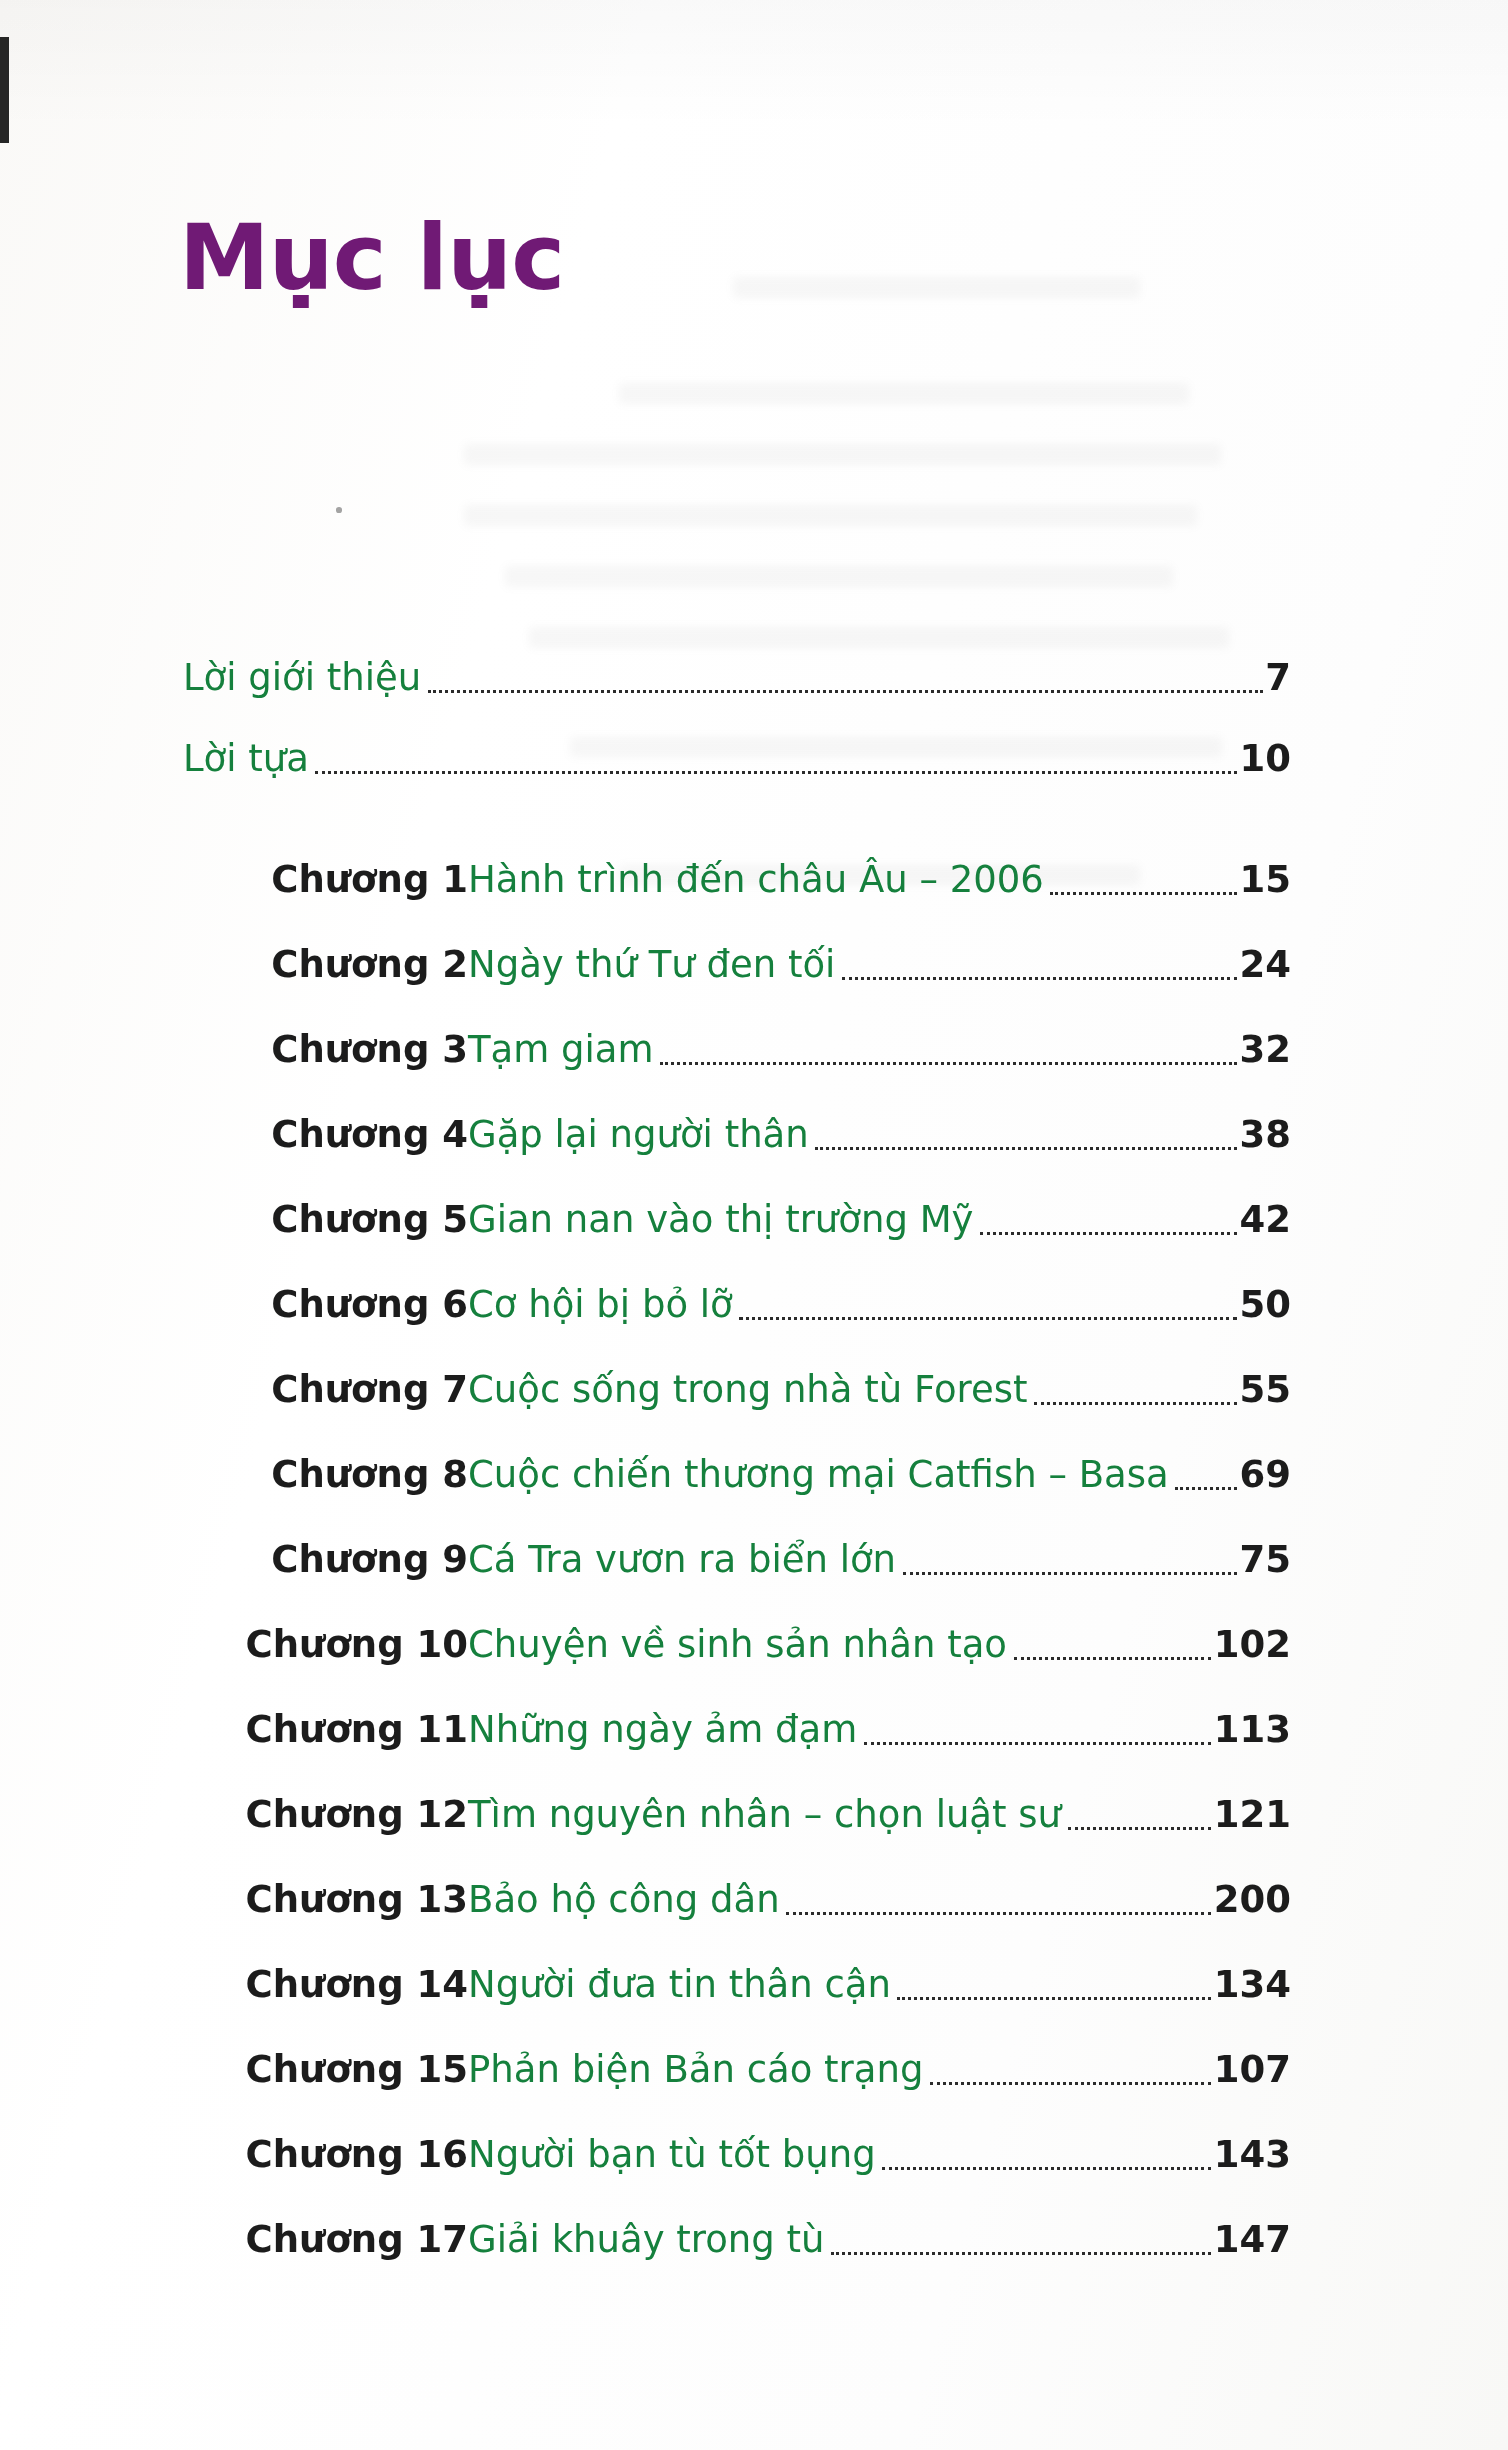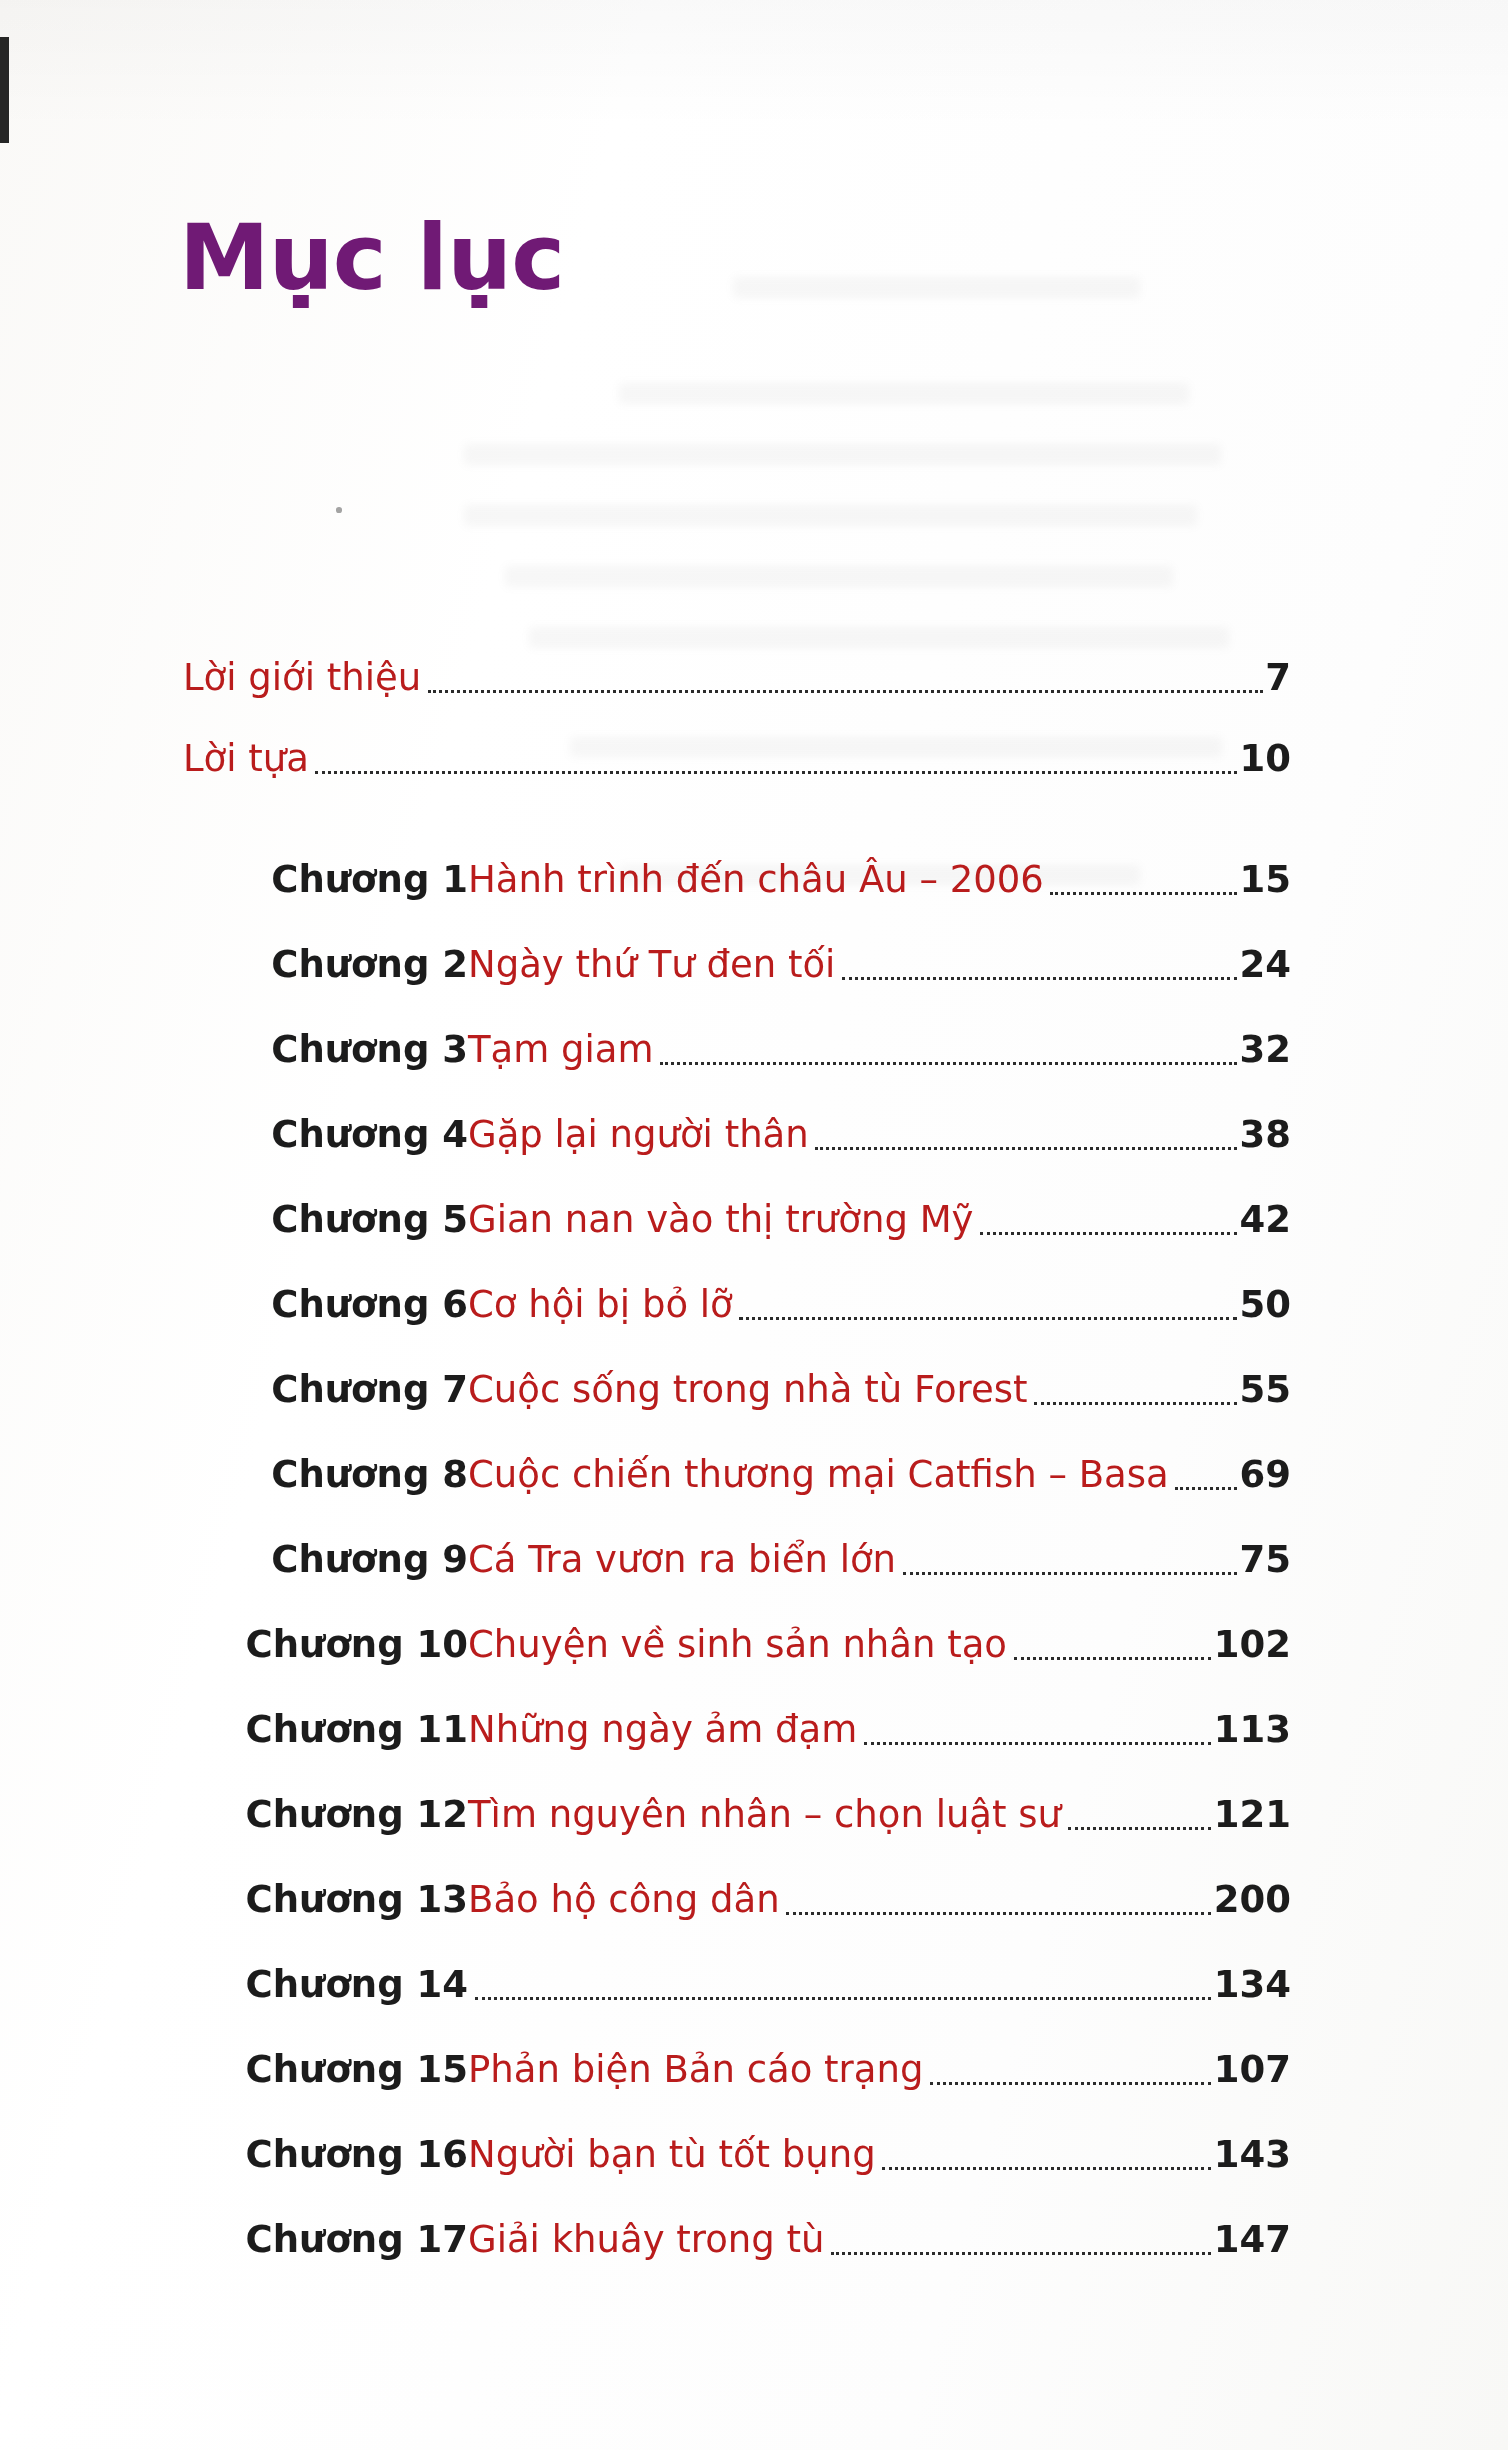--- a/index.html
+++ b/index.html
@@ -98,21 +98,21 @@
     width: 285px;
     flex: 0 0 285px;
     font-weight: 700;
     color: #1c1c1c;
     white-space: nowrap;
   }
   .entry-title {
     flex: 0 0 auto;
     white-space: nowrap;
     font-weight: 500;
-    color: #b91c1c;
+    color: #15803d;
   }
   .dots {
     flex: 1 1 auto;
     min-width: 6.5px;
     height: 28px;
     border-bottom: 3.3px dotted #2b2b2b;
     margin: 0 2.4px 0 6.5px;
   }
   .pagenum {
     flex: 0 0 auto;
@@ -227,20 +227,21 @@
       <span class="pagenum">121</span>
     </div>
     <div class="row">
       <span class="chap-label">Chương 13</span>
       <span class="entry-title">Bảo hộ công dân</span>
       <span class="dots"></span>
       <span class="pagenum">200</span>
     </div>
     <div class="row">
       <span class="chap-label">Chương 14</span>
+      <span class="entry-title">Người đưa tin thân cận</span>
       <span class="dots"></span>
       <span class="pagenum">134</span>
     </div>
     <div class="row">
       <span class="chap-label">Chương 15</span>
       <span class="entry-title">Phản biện Bản cáo trạng</span>
       <span class="dots"></span>
       <span class="pagenum">107</span>
     </div>
     <div class="row">

